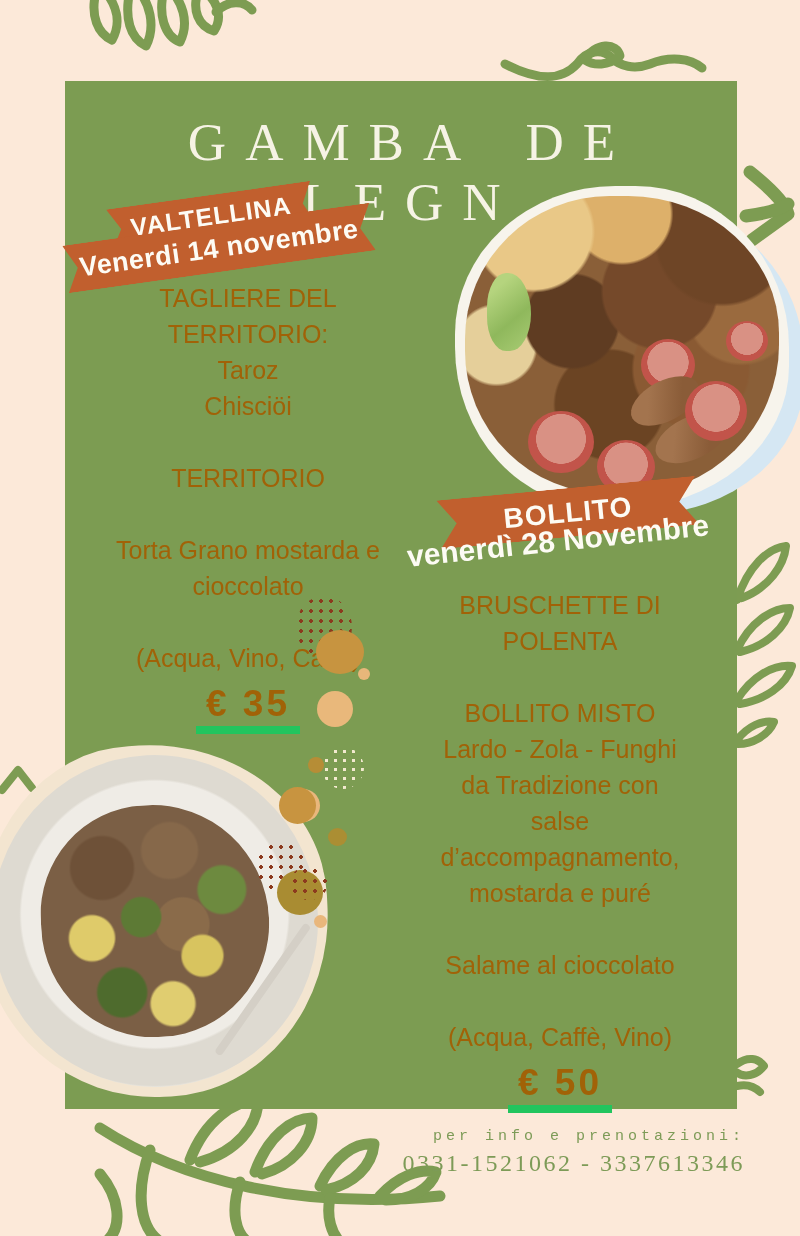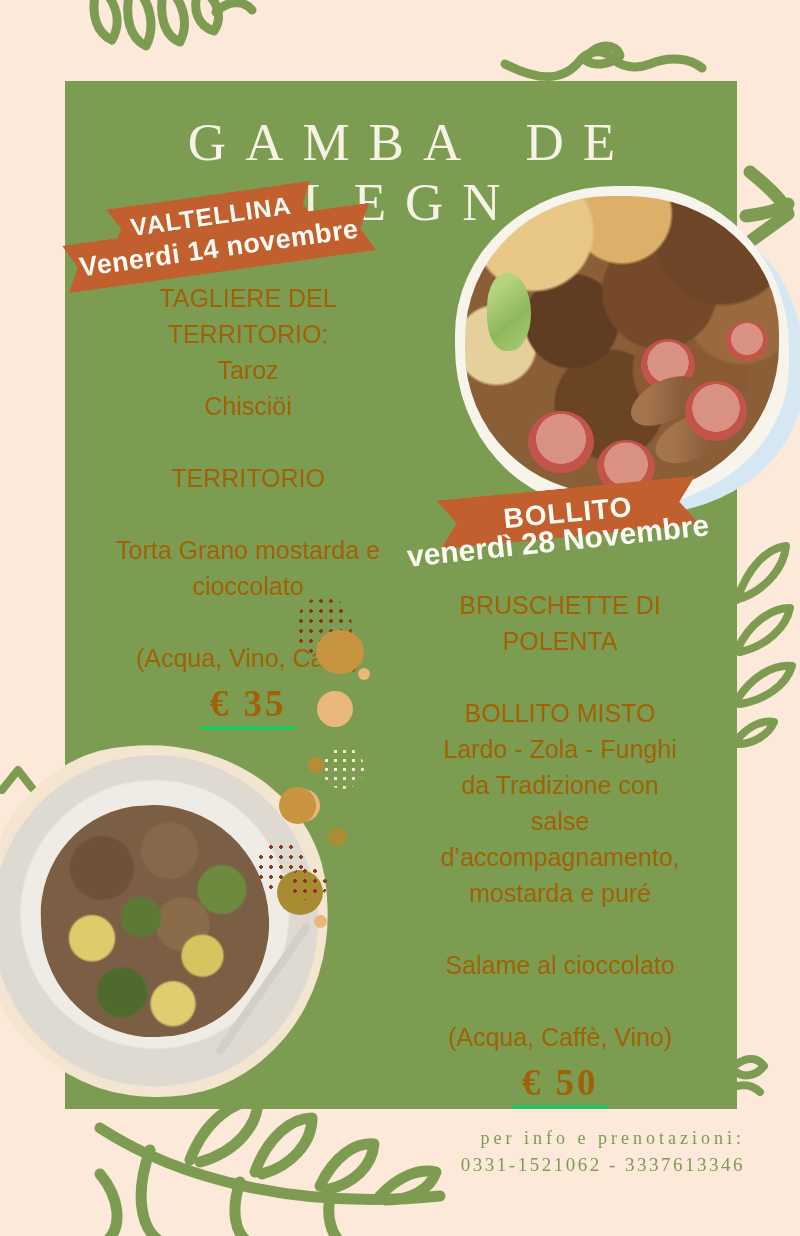--- a/index.html
+++ b/index.html
@@ -41,21 +41,21 @@
     color:#fdfbf4;font-weight:700;font-size:30px;transform:rotate(-6deg);
   }
   
   .col{z-index:4;text-align:center;color:#a16207;font-size:25px;line-height:36px;}
   .col-left{left:73px;top:280px;width:350px;}
   .col-right{left:398px;top:587px;width:324px;}
   .gap{margin-top:36px;}
   .price{margin-top:8px;}
   .price-text{
     display:inline-block;font-size:37px;font-weight:700;letter-spacing:3px;
-    border-bottom:4px solid #22c55e;padding:0 10px 2px 10px;line-height:40px;font-family:Liberation Serif, serif;
+    border-bottom:8px solid #22c55e;padding:0 10px 2px 10px;line-height:40px;
   }
   
   .photo-shadow{left:486px;top:208px;width:318px;height:306px;z-index:2;
     background:#d5e7f3;border-radius:48% 46% 50% 44%/46% 50% 44% 50%;}
   .photo-bollito{
     left:455px;top:186px;width:334px;height:322px;z-index:2;background:#f7f4ec;
     border-radius:48% 46% 50% 44%/46% 50% 44% 50%;
   }
   .bollito-food{
     position:absolute;left:10px;top:10px;right:10px;bottom:14px;
@@ -108,22 +108,22 @@
     background:#d4cfc6;transform:rotate(38deg);}
   
   .dots{z-index:5;border-radius:50%;}
   .dots-dark{background-image:radial-gradient(#8c3a1e 1.6px,rgba(0,0,0,0) 1.8px);background-size:10px 10px;}
   .dots-cream{background-image:radial-gradient(#f3ead0 1.5px,rgba(0,0,0,0) 1.7px);background-size:9px 9px;}
   .circle{z-index:5;border-radius:50%;}
   .footer{
     right:55px;top:1128px;z-index:3;text-align:right;color:#7d9b57;
     font-family:"Liberation Serif",serif;
   }
-  .footer-line1{font-size:18px;letter-spacing:4px;}
-  .footer-line2{font-size:19px;letter-spacing:2.5px;margin-top:5px;}
+  .footer-line1{font-size:15px;letter-spacing:4px;font-family:Liberation Mono, monospace;}
+  .footer-line2{font-size:24px;letter-spacing:2.5px;margin-top:5px;}
 </style>
 </head>
 <body>
 
 <svg id="leafdecor" viewBox="0 0 800 1236" fill="none" stroke="#7d9c52" stroke-width="9" stroke-linecap="round" stroke-linejoin="round">
   <g>
     <path d="M96 -8 C 90 16, 98 34, 112 40 C 122 22, 116 4, 104 -10"></path>
     <path d="M130 -10 C 124 18, 130 38, 146 46 C 156 26, 150 2, 136 -12"></path>
     <path d="M164 -10 C 158 14, 164 36, 180 42 C 190 22, 182 0, 168 -12"></path>
     <path d="M198 -8 C 192 10, 198 26, 214 31 C 224 16, 216 -2, 202 -10"></path>

